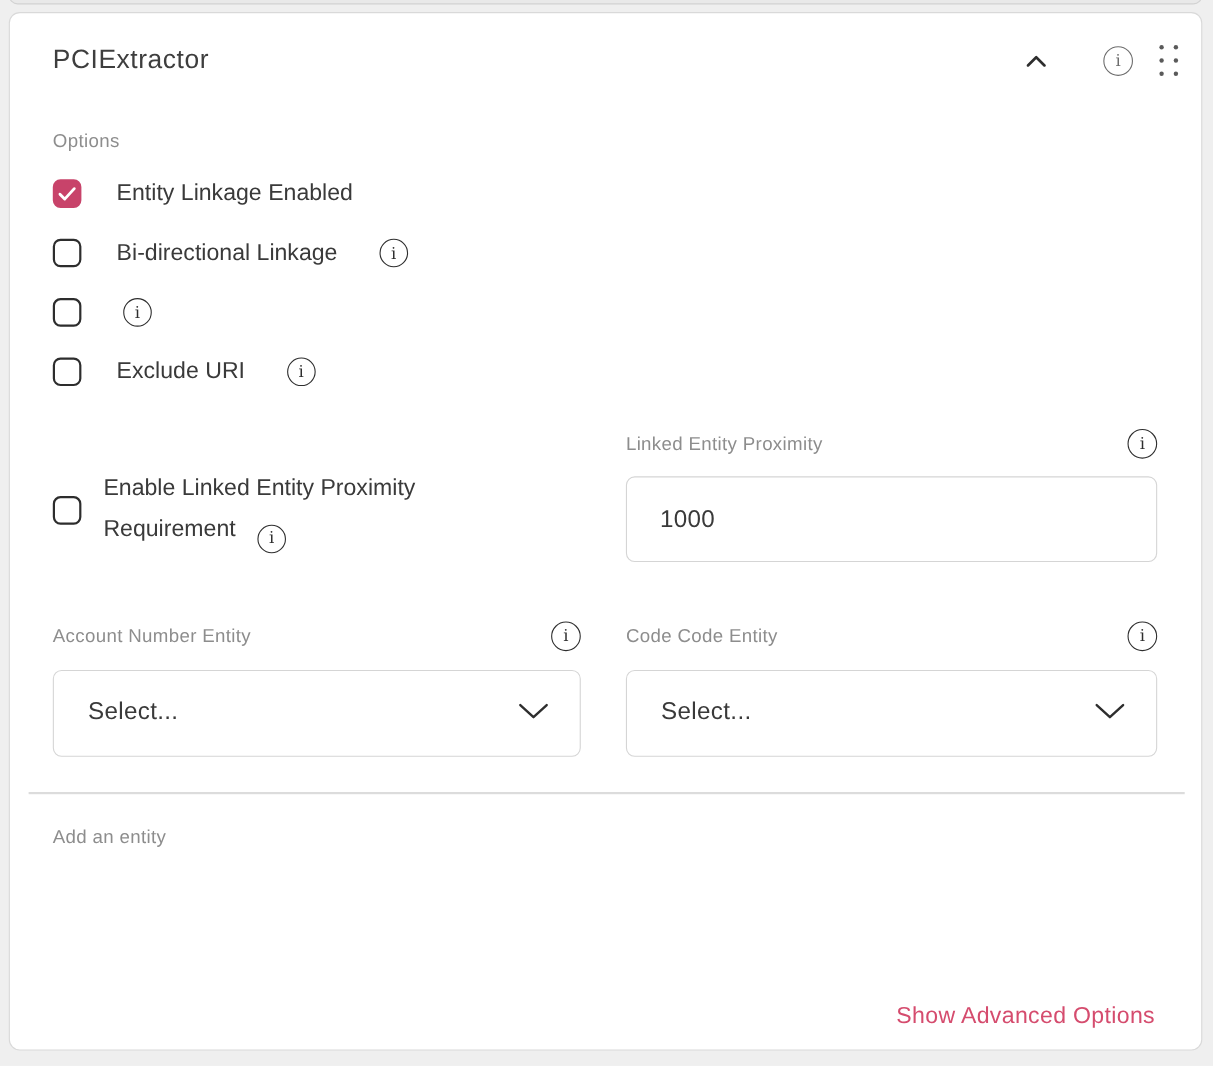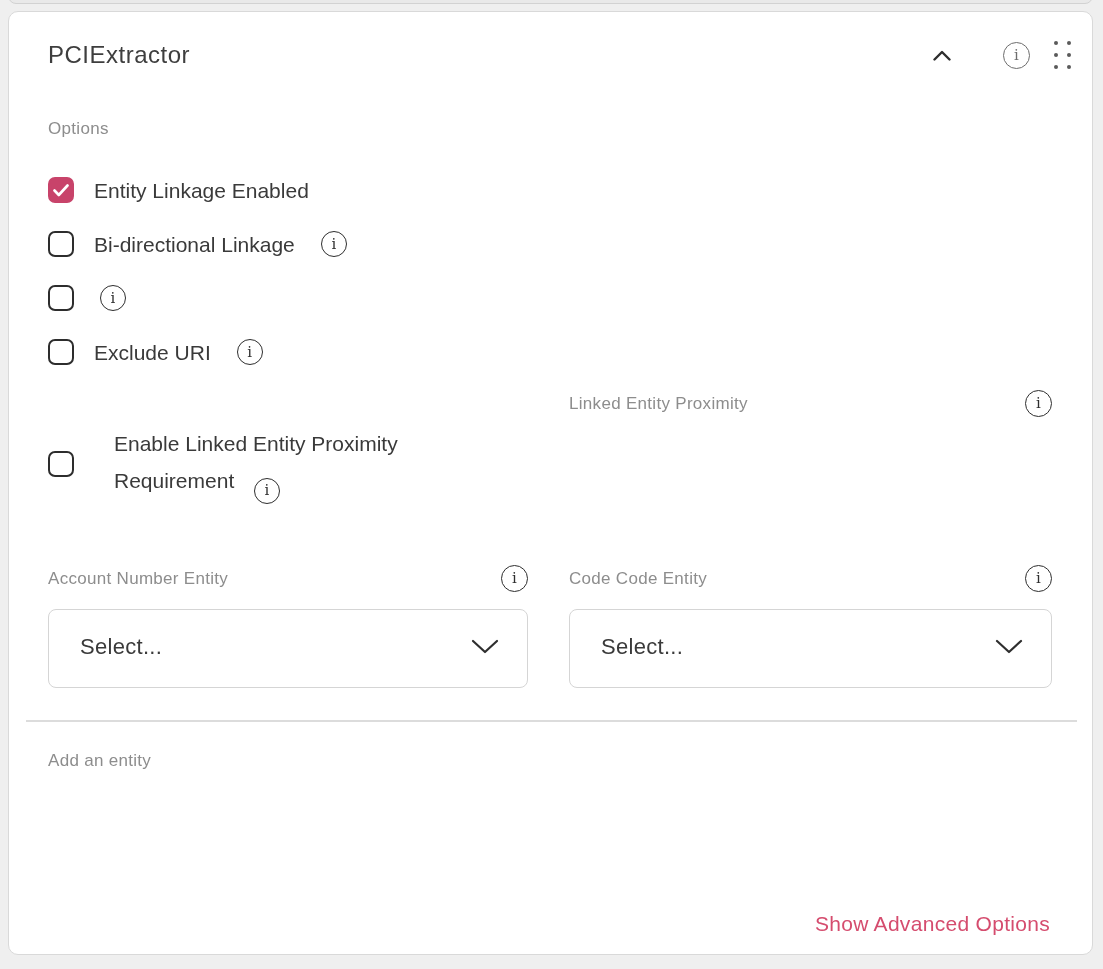--- a/index.html
+++ b/index.html
@@ -41,35 +41,35 @@
     column-gap:9px; row-gap:8px; cursor:grab;
   }
   .drag-handle i { width:4px; height:4px; border-radius:50%; background:#5a5a5a; }
 
   .section-label {
     font-size:17px; color:#8d8d8d; letter-spacing:.3px;
   }
   .options-label { position:absolute; left:39px; top:107px; }
 
   .checkbox-list { position:absolute; left:39px; top:137px; }
-  .cb-row { display:flex; align-items:flex-end; height:54px; gap:20px; font-size:21px; color:#3a3a3a; }
+  .cb-row { display:flex; align-items:center; height:54px; gap:32px; font-size:21px; color:#3a3a3a; }
   .cb-box {
     width:26px; height:26px; border:2.5px solid #2d2d2d; border-radius:7px;
     background:#fff; flex:0 0 auto; display:flex; align-items:center; justify-content:center;
     cursor:pointer;
   }
   .cb-box.checked { background:var(--accent); border-color:var(--accent); }
   .cb-row .info-circle { width:26px; height:26px; margin-left:6px; }
 
   .prox-left {
     position:absolute; left:39px; top:413px; width:470px;
     display:flex; gap:20px; align-items:center;
     font-size:21px; color:#3a3a3a; line-height:37px;
   }
-  .prox-left .labelwrap { max-width:410px;margin-left:20px; }
+  .prox-left .labelwrap { max-width:410px; }
   .prox-left .info-circle { width:26px; height:26px; vertical-align:-7px; margin-left:8px; }
 
   .field-label-row {
     position:absolute; display:flex; justify-content:space-between; align-items:center;
   }
   .prox-label-row { left:560px; top:378px; width:483px; }
   .acct-label-row { left:39px;  top:553px; width:480px; }
   .sort-label-row { left:560px; top:553px; width:483px; }
 
   .text-input {
@@ -158,20 +158,21 @@
 
   <div class="prox-left">
     <span class="cb-box"></span>
     <span class="labelwrap"><span>Enable Linked Entity Proximity Requirement</span>&nbsp; <span class="info-circle info-dark" style="display:inline-flex;">i</span></span>
   </div>
 
   <div class="field-label-row prox-label-row">
     <span class="section-label">Linked Entity Proximity</span>
     <span class="info-circle info-dark">i</span>
   </div>
+  <input class="text-input prox-input" value="1000" style="">
 
   <div class="field-label-row acct-label-row">
     <span class="section-label">Account Number Entity</span>
     <span class="info-circle info-dark">i</span>
   </div>
   <div class="select-box acct-select">
     <span>Select...</span>
     <svg width="28" height="15" viewBox="0 0 28 15">
         <polyline points="2,2 14,13 26,2" fill="none" stroke="#2e2e2e" stroke-width="2.2" stroke-linecap="round" stroke-linejoin="round"></polyline>
       </svg>

